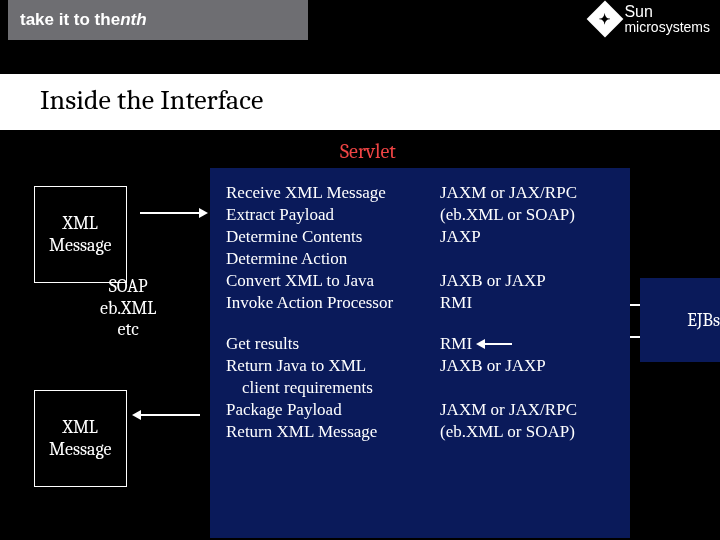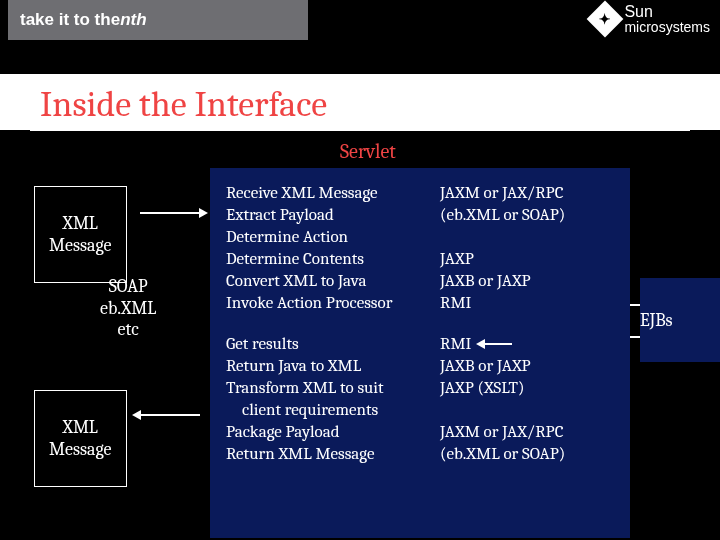--- a/index.html
+++ b/index.html
@@ -55,22 +55,22 @@
     text-align: left;
     line-height: 1;
   }
   .sun-text .big { font-size: 16px; font-weight: normal; }
   .sun-text .small { font-size: 14px; }
 
   .title {
     position: absolute;
     top: 78px;
     left: 30px;
-    font-size: 36px;
-    color: #ef4444;
+    font-size: 28px;
+    color: #000000;
     background: #fff;
     padding: 6px 10px 6px 10px;
     width: 660px;
   }
   
   .title-strip {
     position: absolute;
     top: 74px; left: 0;
     width: 720px; height: 56px;
     background: #fff;
@@ -105,34 +105,34 @@
 
   .big-box {
     position: absolute;
     top: 168px;
     left: 210px;
     width: 420px;
     height: 370px;
     background: #0a1a5a;
     padding: 14px 10px 10px 16px;
   }
-  .big-box .row { display: flex; font-size: 17px; line-height: 1.3; }
+  .big-box .row { display: flex; font-size: 17px; line-height: 1.3; font-family: Liberation Serif, serif; }
   .big-box .left-col  { width: 214px; }
   .big-box .right-col { width: 170px; }
   .big-box .gap { height: 18px; }
   .indent { padding-left: 16px; }
 
   .ejb-box {
     position: absolute;
     top: 278px; right: 0;
     width: 80px; height: 84px;
     background: #0a1a5a;
     display: flex;
     align-items: center;
-    justify-content: flex-start;
+    justify-content: flex-end;
     font-size: 18px;
   }
 
   
   .arrow {
     position: absolute;
     height: 2px;
     background: #fff;
   }
   .arrow::after {
@@ -204,28 +204,28 @@
 
   <div class="row">
       <div class="left-col">Receive XML Message</div>
       <div class="right-col">JAXM or JAX/RPC</div>
     </div>
   <div class="row">
       <div class="left-col">Extract Payload</div>
       <div class="right-col">(eb.XML or SOAP)</div>
     </div>
   <div class="row">
+      <div class="left-col">Determine Contents</div>
+      <div class="right-col">JAXP</div>
+    </div>
+  <div class="row">
       <div class="left-col">Determine Action</div>
       <div class="right-col"></div>
     </div>
   <div class="row">
-      <div class="left-col">Determine Contents</div>
-      <div class="right-col">JAXP</div>
-    </div>
-  <div class="row">
       <div class="left-col">Convert XML to Java</div>
       <div class="right-col">JAXB or JAXP</div>
     </div>
   <div class="row">
       <div class="left-col">Invoke Action Processor</div>
       <div class="right-col">RMI</div>
     </div>
   <div class="gap"></div>
 
   <div class="row">
@@ -233,24 +233,20 @@
       <div class="right-col" style="position:relative"><span>RMI</span><div class="arrow left a4b" style="position:absolute; top:10px; left:44px;"></div></div>
     </div>
   <div class="row">
       <div class="right-col"></div>
     </div>
   <div class="row">
       <div class="left-col">Return Java to XML</div>
       <div class="right-col">JAXB or JAXP</div>
     </div>
   <div class="row">
-      <div class="left-col">Transform XML to suit</div>
-      <div class="right-col">JAXP (XSLT)</div>
-    </div>
-  <div class="row">
       <div class="left-col indent">client requirements</div>
       <div class="right-col"></div>
     </div>
   <div class="row">
       <div class="left-col">Package Payload</div>
       <div class="right-col">JAXM or JAX/RPC</div>
     </div>
   <div class="row">
       <div class="left-col">Return XML Message</div>
       <div class="right-col">(eb.XML or SOAP)</div>

